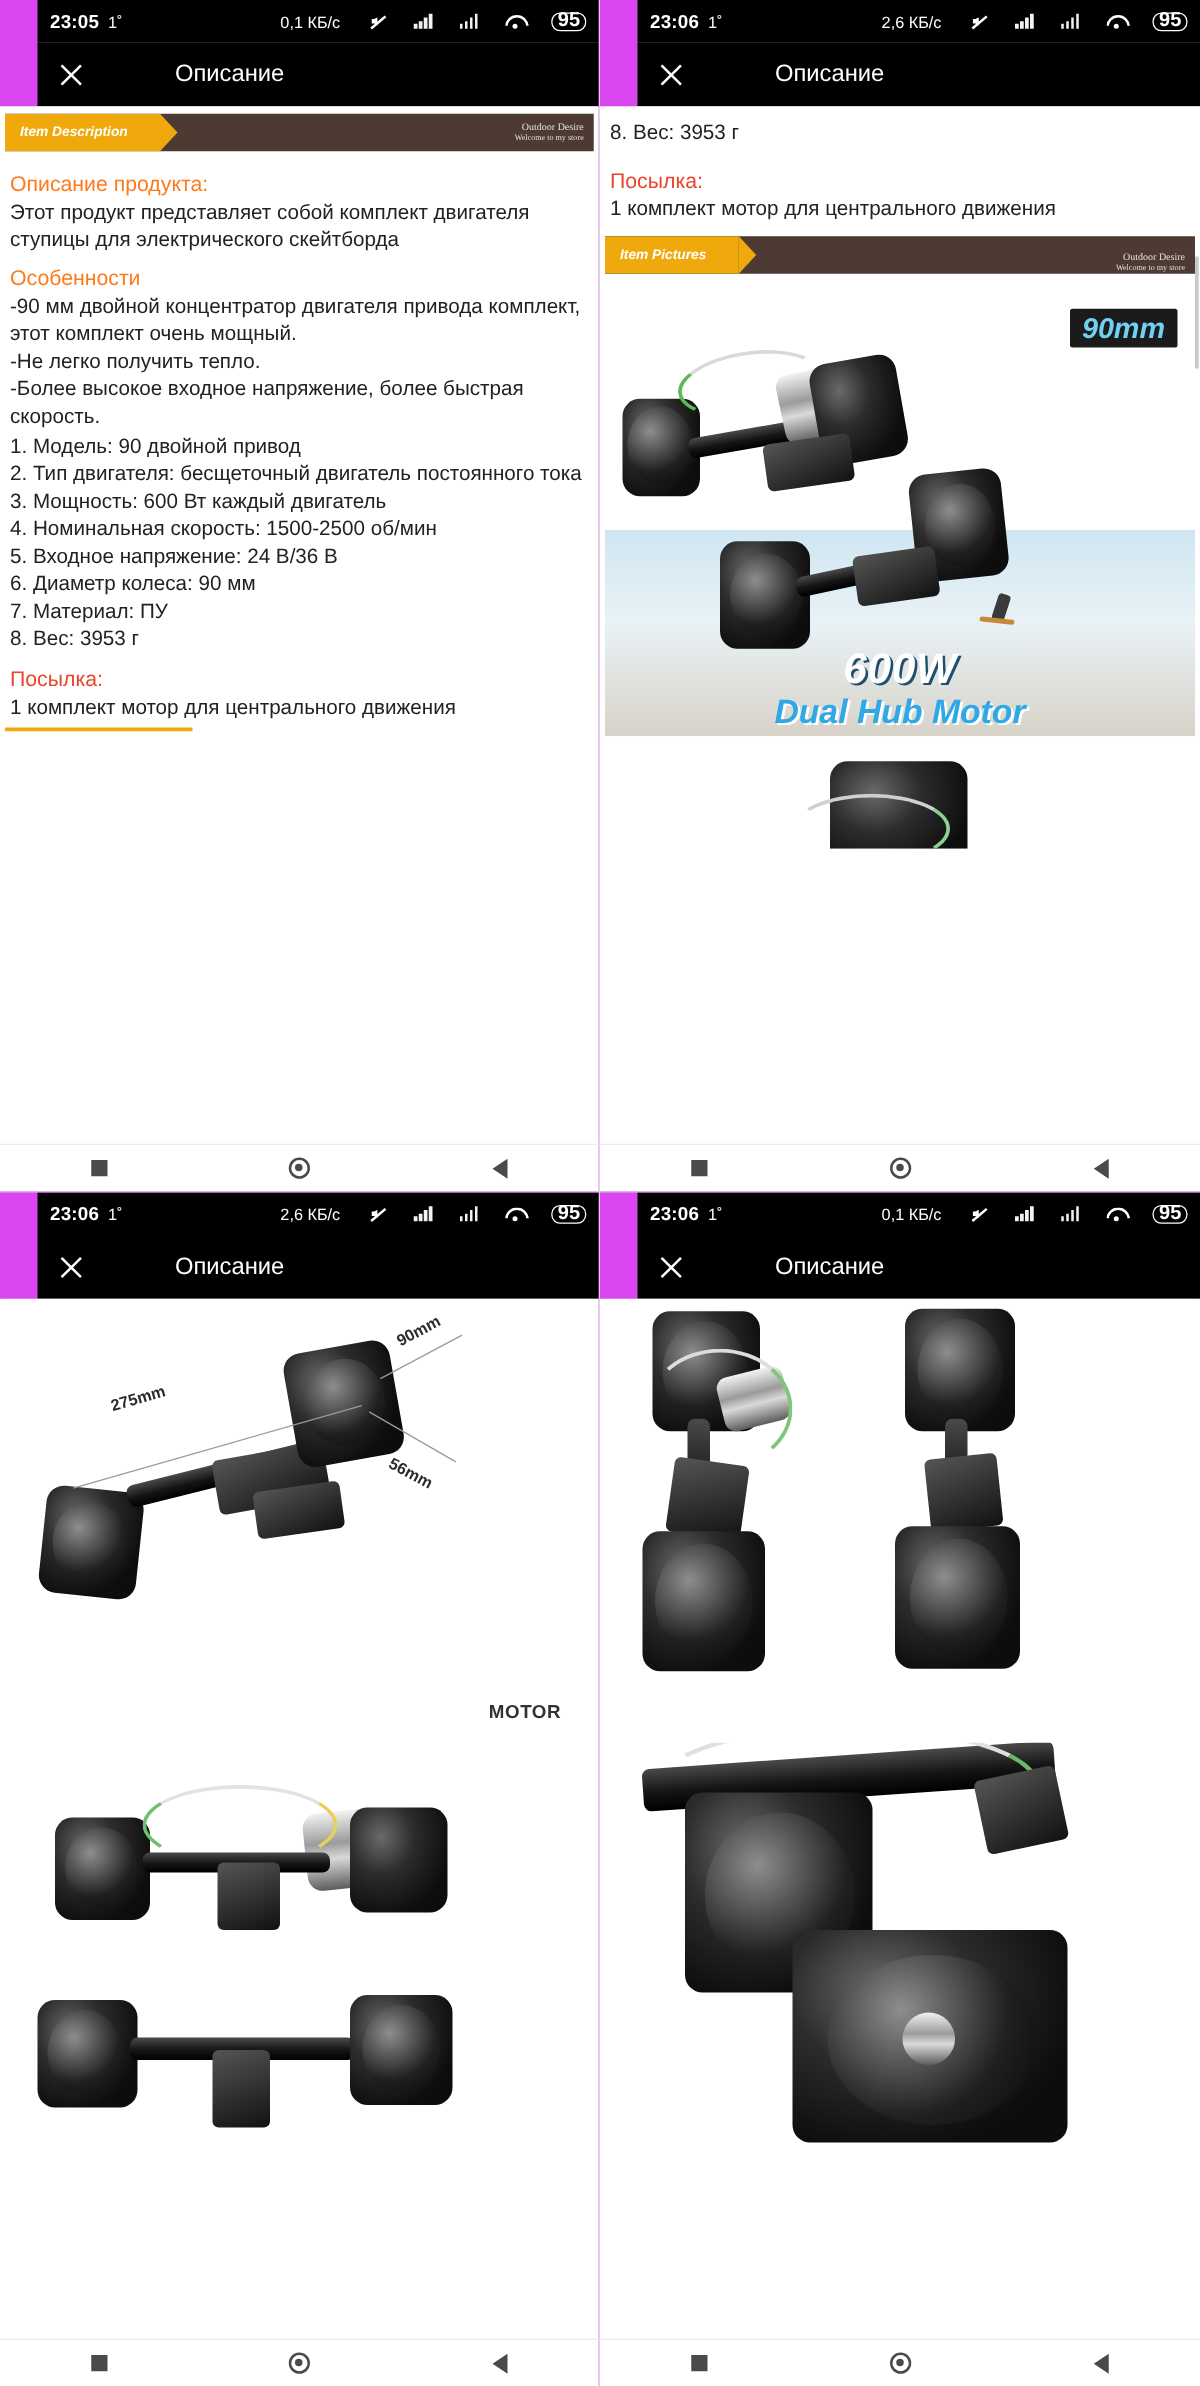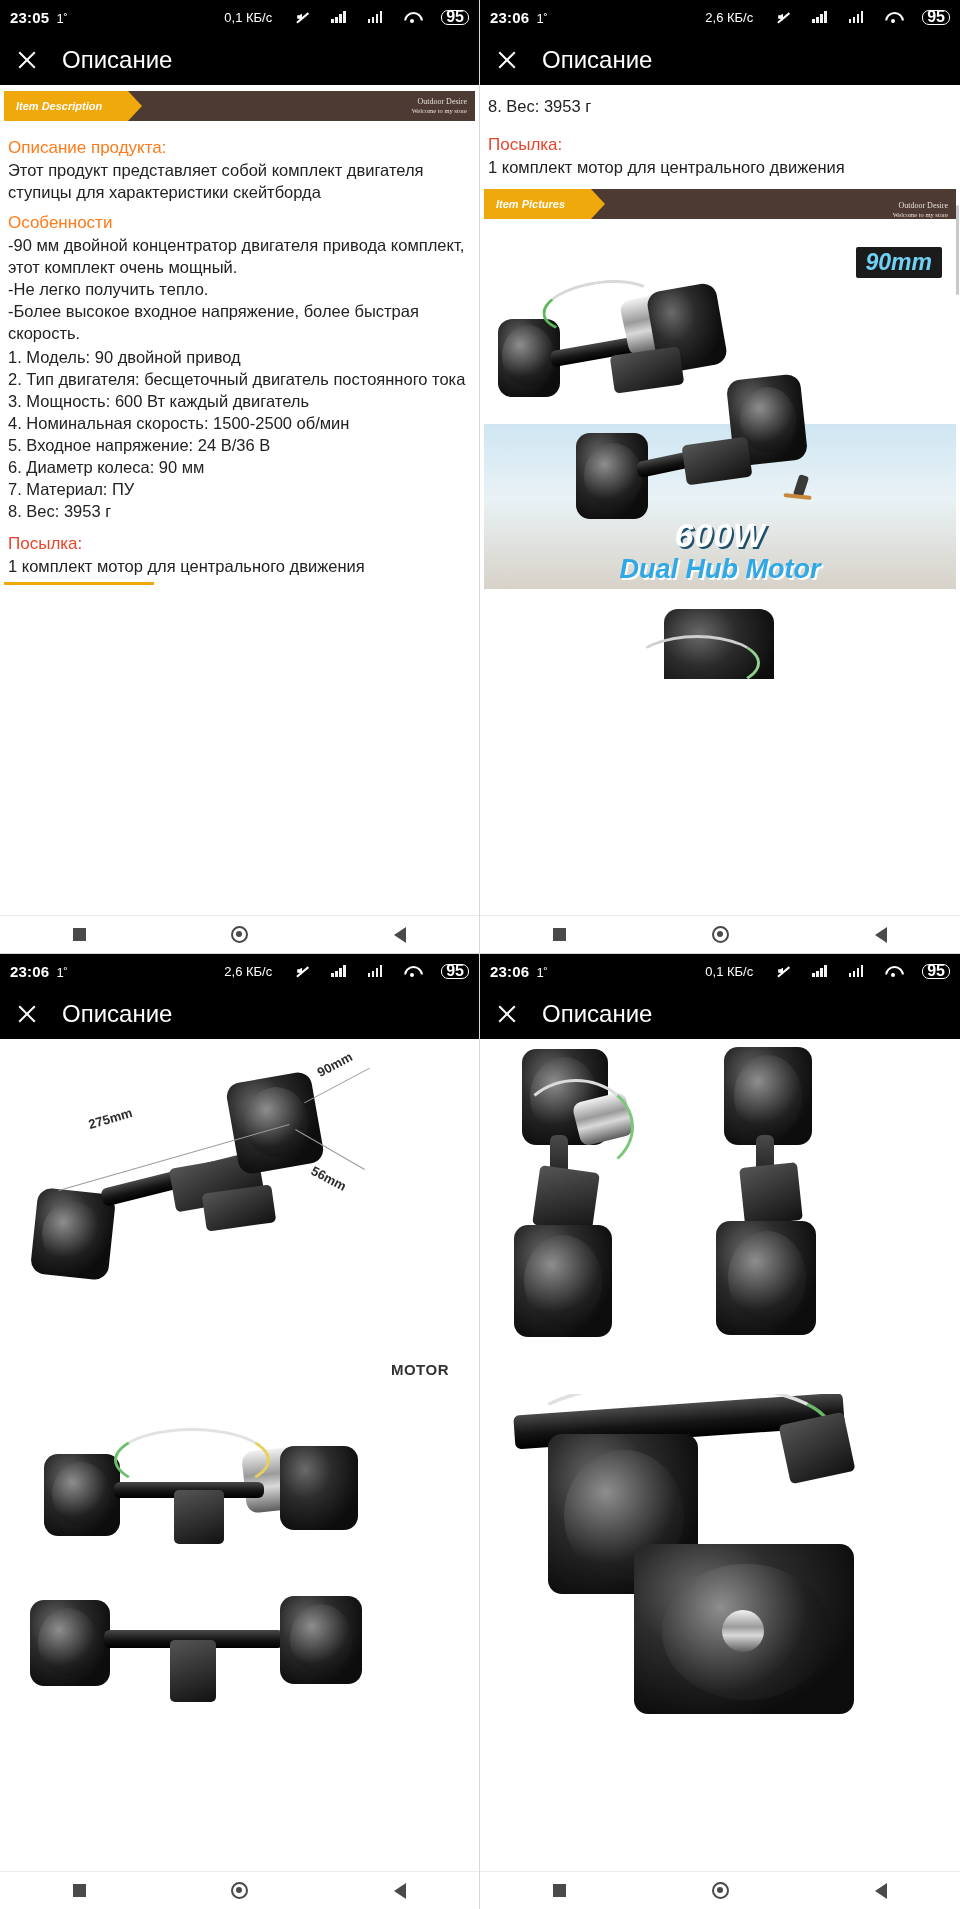--- a/index.html
+++ b/index.html
@@ -20,20 +20,21 @@
     width: 960px;
     height: 1909px;
   }
   .panel {
     position: relative;
     overflow: hidden;
     background: #d946ef;
     border-right: 1px solid #d8d8d8;
     border-bottom: 1px solid #d8d8d8;
     box-sizing: border-box;
+    padding-left: 30px;
   }
   .panel.last-col { border-right: none; }
   .panel.last-row { border-bottom: none; }
 
   
   .statusbar {
     height: 34px;
     background: #000000;
     color: #ffffff;
     display: flex;
@@ -116,21 +117,21 @@
     width: 26px; height: 26px; position: relative; margin-right: 22px;
     cursor: pointer;
   }
   .close-icon:before, .close-icon:after {
     content: "";
     position: absolute; left: 2px; top: 12px;
     width: 22px; height: 2px; background: #ffffff;
   }
   .close-icon:before { transform: rotate(45deg); }
   .close-icon:after  { transform: rotate(-45deg); }
-  .appbar-title { font-size: 24px; }
+  .appbar-title { font-size: 19px; margin-left: 48px; }
 
   
   .content {
     position: absolute;
     left: 0; right: 0;
     top: 85px;
     bottom: 37px;
     overflow: hidden;
     background: #ffffff;
   }
@@ -419,21 +420,21 @@
       <div class="banner">
         <div class="tag">Item Description</div>
         <div class="brand">
           <div class="b1">Outdoor Desire</div>
           <div class="b2">Welcome to my store</div>
         </div>
       </div>
 
       <div class="desc">
         <div class="head-orange">Описание продукта:</div>
-        <div class="body-text">Этот продукт представляет собой комплект двигателя ступицы для характеристики скейтборда</div>
+        <div class="body-text">Этот продукт представляет собой комплект двигателя ступицы для электрического скейтборда</div>
 
         <div class="head-orange">Особенности</div>
         <div class="body-text">-90 мм двойной концентратор двигателя привода комплект, этот комплект очень мощный.
 -Не легко получить тепло.
 -Более высокое входное напряжение, более быстрая скорость.</div>
 
         <div class="body-text">1. Модель: 90 двойной привод
 2. Тип двигателя: бесщеточный двигатель постоянного тока
 3. Мощность: 600 Вт каждый двигатель
 4. Номинальная скорость: 1500-2500 об/мин

